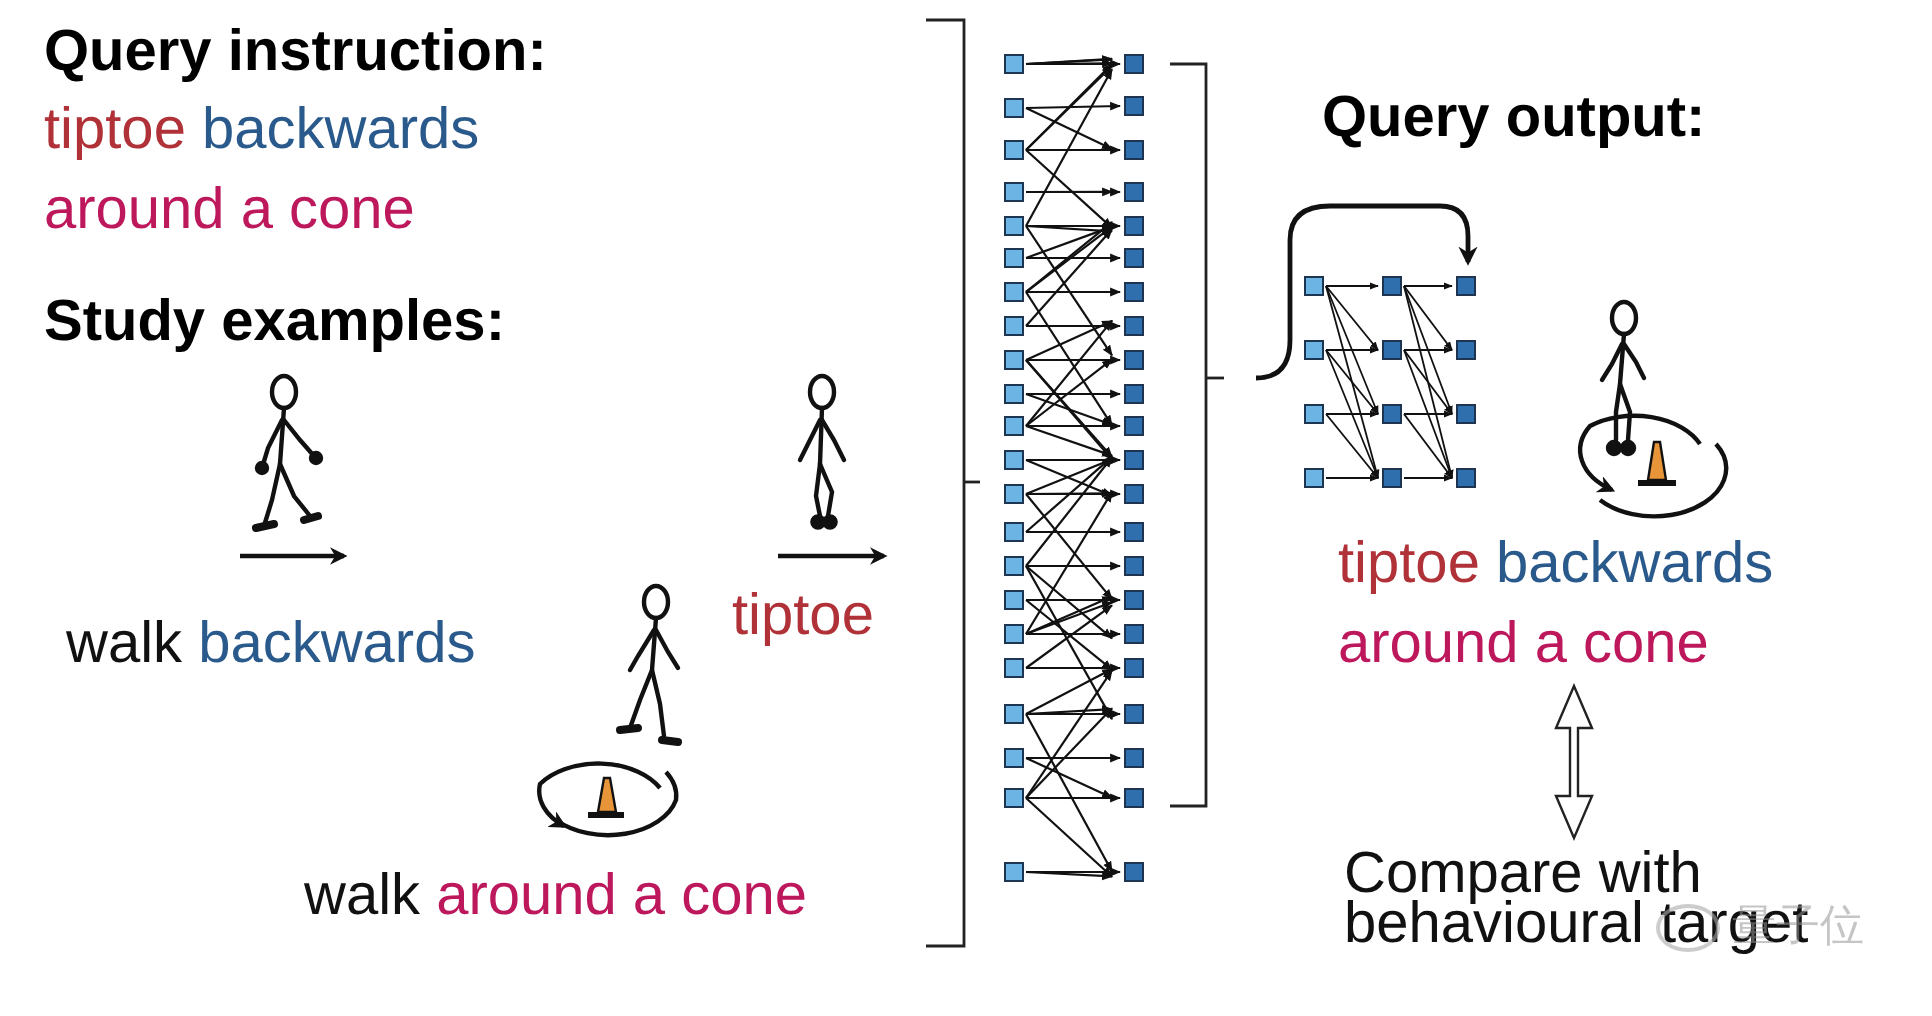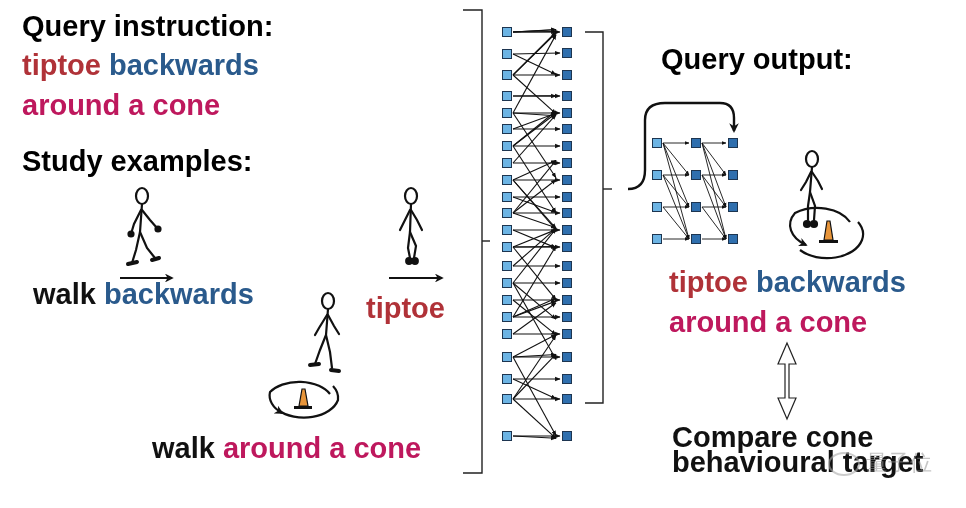--- a/index.html
+++ b/index.html
@@ -1,20 +1,20 @@
 <!DOCTYPE html>
 <html><head>
 <meta charset="utf-8">
 <style>
   html, body { margin: 0; padding: 0; background: #ffffff; }
   body { width: 966px; height: 508px; position: relative; overflow: hidden;
          font-family: "Liberation Sans", sans-serif; }
   .txt { position: absolute; white-space: nowrap; line-height: 1; }
   .heading { font-weight: bold; font-size: 29px; color: #000; }
-  .label { font-size: 29px; font-weight: bold; }
+  .label { font-size: 29px; }
   .c-red { color: #b03238; }
   .c-blue { color: #2a5a8c; }
   .c-green { color: #be185d; }
   .c-black { color: #111; }
   svg { position: absolute; left: 0; top: 0; }
   .watermark { position: absolute; font-size: 22px; color: rgba(150,150,150,0.55); }
 </style>
 </head>
 <body>
 
@@ -22,42 +22,42 @@
 <div class="txt label" style="left:22px; top:51px;">
   <span class="c-red">tiptoe</span>
   <span class="c-blue">backwards</span>
 </div>
 <div class="txt label" style="left:22px; top:91px;">
   <span class="c-green">around a cone</span>
 </div>
 
 <div class="txt heading" style="left:22px; top:147px;text-align:right;">Study examples:</div>
 
-<div class="txt label" style="left:33px; top:280px;">
+<div class="txt label" style="left:33px; top:308px;">
   <span class="c-black">walk</span>
   <span class="c-blue">backwards</span>
 </div>
 <div class="txt label" style="left:366px; top:294px;">
   <span class="c-red">tiptoe</span>
 </div>
 <div class="txt label" style="left:152px; top:434px;">
   <span class="c-black">walk</span>
   <span class="c-green">around a cone</span>
 </div>
 
 <div class="txt heading" style="left:661px; top:45px;">Query output:</div>
 <div class="txt label" style="left:669px; top:268px;">
   <span class="c-red">tiptoe</span>
   <span class="c-blue">backwards</span>
 </div>
 <div class="txt label" style="left:669px; top:308px;">
   <span class="c-green">around a cone</span>
 </div>
 
-<div class="txt label c-black" style="left:672px; top:423px;">Compare cone</div>
+<div class="txt label c-black" style="left:672px; top:423px;">Compare with</div>
 <div class="txt label c-black" style="left:672px; top:448px;">behavioural target</div>
 
 <div class="watermark" style="left:828px; top:448px;">
   <span style="display:inline-block;width:28px;height:20px;border:2px solid rgba(170,170,170,0.6);border-radius:50%;vertical-align:middle;margin-right:6px;"></span><span>量子位</span>
 </div>
 
 <svg width="966" height="508" viewBox="0 0 966 508">
   <defs>
     <marker id="ah" viewBox="0 0 10 10" refX="9" refY="5" markerWidth="5" markerHeight="5" orient="auto">
       <path d="M0,1 L10,5 L0,9 z" fill="#111"></path>

